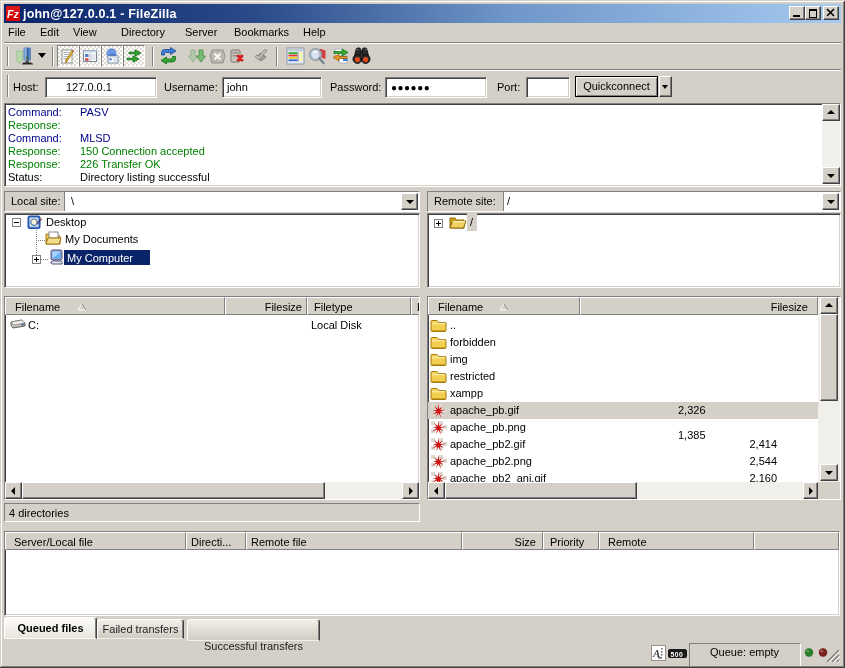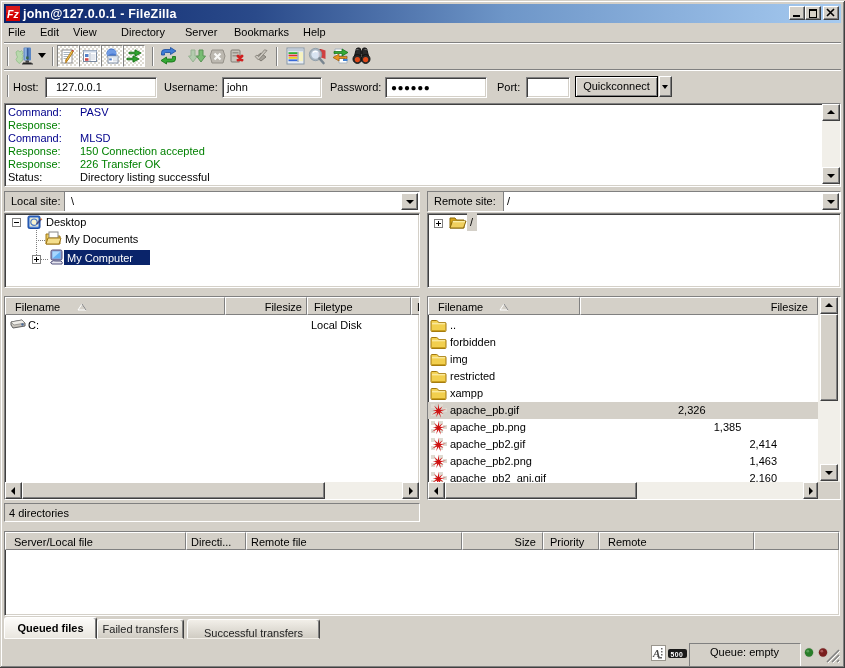--- a/index.html
+++ b/index.html
@@ -195,21 +195,21 @@
     <path d="M12.5 2.5 Q14.5 2.2 16 3.5" stroke="#6a6a6a" fill="none"></path>
   </svg>
 </div>
 <div class="abs" style="left:4px;top:69px;width:837px;height:1px;background:#808080"></div>
 <div class="abs" style="left:4px;top:70px;width:837px;height:1px;background:#fff"></div>
 
 <div id="qc" class="abs" style="left:4px;top:71px;width:837px;height:31px">
   <div class="abs" style="left:3px;top:4px;width:1px;height:22px;background:#808080"></div>
   <div class="abs" style="left:4px;top:4px;width:1px;height:22px;background:#fff"></div>
   <span class="abs" style="left:9px;top:10px">Host:</span>
-  <div class="abs s2 white" style="left:41px;top:6px;width:112px;height:21px;padding:3px 0 0 10px">127.0.0.1</div>
+  <div class="abs s2 white" style="left:41px;top:6px;width:112px;height:21px;padding:3px 0 0 20px">127.0.0.1</div>
   <span class="abs" style="left:160px;top:10px">Username:</span>
   <div class="abs s2 white" style="left:218px;top:6px;width:100px;height:21px;padding:3px 0 0 4px">john</div>
   <span class="abs" style="left:326px;top:10px">Password:</span>
   <div class="abs s2 white" style="left:381px;top:6px;width:102px;height:21px;padding:4px 0 0 5px;font-size:10px;letter-spacing:0.5px;line-height:12px">●●●●●●</div>
   <span class="abs" style="left:493px;top:10px">Port:</span>
   <div class="abs s2 white" style="left:522px;top:6px;width:44px;height:21px"></div>
   <div class="abs" style="left:571px;top:5px;width:83px;height:21px;background:#d4d0c8;border:1px solid #000;box-shadow:inset 1px 1px 0 #fff,inset -1px -1px 0 #808080;text-align:center;padding-top:3px">Quickconnect</div>
   <div class="abs r2" style="left:655px;top:5px;width:13px;height:21px;background:#d4d0c8">
         <div class="tri-d" style="left:2px;top:8px;border-width:3.5px;border-top-width:4px"></div>
       </div>
@@ -400,21 +400,21 @@
   <svg class="abs" style="left:2px;top:123px" width="18" height="16" viewBox="0 0 18 16">
         <rect x="1" y="1" width="4" height="4" fill="#dedbd2"></rect>
         <rect x="9" y="1" width="4" height="4" fill="#dedbd2"></rect>
         <rect x="5" y="5" width="4" height="4" fill="#dedbd2"></rect>
         <rect x="13" y="5" width="4" height="4" fill="#dedbd2"></rect>
         <rect x="1" y="9" width="4" height="4" fill="#dedbd2"></rect>
         <rect x="9" y="9" width="4" height="4" fill="#dedbd2"></rect>
         <path d="M8.5 0.5 L9.2 6.1 L12.5 3.3 L10.2 7.0 L16.2 6.6 L10.5 8.3 L13.5 10.9 L9.8 9.5 L11.0 14.8 L8.5 10.0 L6.2 14.2 L7.2 9.5 L1.9 11.8 L6.5 8.3 L2.6 7.0 L6.8 7.0 L4.0 2.6 L7.8 6.1 Z" fill="#CF1212"></path>
       </svg>
   <div class="row" style="left:22px;top:122px;width:200px">apache_pb.png</div>
-  <div class="row" style="left:250px;top:122px;width:99px;text-align:center">1,385</div>
+  <div class="row" style="left:250px;top:130px;width:99px;text-align:left">1,385</div>
   <svg class="abs" style="left:2px;top:140px" width="18" height="16" viewBox="0 0 18 16">
         <rect x="1" y="1" width="4" height="4" fill="#dedbd2"></rect>
         <rect x="9" y="1" width="4" height="4" fill="#dedbd2"></rect>
         <rect x="5" y="5" width="4" height="4" fill="#dedbd2"></rect>
         <rect x="13" y="5" width="4" height="4" fill="#dedbd2"></rect>
         <rect x="1" y="9" width="4" height="4" fill="#dedbd2"></rect>
         <rect x="9" y="9" width="4" height="4" fill="#dedbd2"></rect>
         <path d="M8.5 0.5 L9.2 6.1 L12.5 3.3 L10.2 7.0 L16.2 6.6 L10.5 8.3 L13.5 10.9 L9.8 9.5 L11.0 14.8 L8.5 10.0 L6.2 14.2 L7.2 9.5 L1.9 11.8 L6.5 8.3 L2.6 7.0 L6.8 7.0 L4.0 2.6 L7.8 6.1 Z" fill="#CF1212"></path>
       </svg>
   <div class="row" style="left:22px;top:139px;width:200px">apache_pb2.gif</div>
@@ -422,21 +422,21 @@
   <svg class="abs" style="left:2px;top:157px" width="18" height="16" viewBox="0 0 18 16">
         <rect x="1" y="1" width="4" height="4" fill="#dedbd2"></rect>
         <rect x="9" y="1" width="4" height="4" fill="#dedbd2"></rect>
         <rect x="5" y="5" width="4" height="4" fill="#dedbd2"></rect>
         <rect x="13" y="5" width="4" height="4" fill="#dedbd2"></rect>
         <rect x="1" y="9" width="4" height="4" fill="#dedbd2"></rect>
         <rect x="9" y="9" width="4" height="4" fill="#dedbd2"></rect>
         <path d="M8.5 0.5 L9.2 6.1 L12.5 3.3 L10.2 7.0 L16.2 6.6 L10.5 8.3 L13.5 10.9 L9.8 9.5 L11.0 14.8 L8.5 10.0 L6.2 14.2 L7.2 9.5 L1.9 11.8 L6.5 8.3 L2.6 7.0 L6.8 7.0 L4.0 2.6 L7.8 6.1 Z" fill="#CF1212"></path>
       </svg>
   <div class="row" style="left:22px;top:156px;width:200px">apache_pb2.png</div>
-  <div class="row" style="left:250px;top:156px;width:99px;text-align:right">1,463</div>
+  <div class="row" style="left:250px;top:156px;width:99px;text-align:right">2,544</div>
   <svg class="abs" style="left:2px;top:174px" width="18" height="16" viewBox="0 0 18 16">
         <rect x="1" y="1" width="4" height="4" fill="#dedbd2"></rect>
         <rect x="9" y="1" width="4" height="4" fill="#dedbd2"></rect>
         <rect x="5" y="5" width="4" height="4" fill="#dedbd2"></rect>
         <rect x="13" y="5" width="4" height="4" fill="#dedbd2"></rect>
         <rect x="1" y="9" width="4" height="4" fill="#dedbd2"></rect>
         <rect x="9" y="9" width="4" height="4" fill="#dedbd2"></rect>
         <path d="M8.5 0.5 L9.2 6.1 L12.5 3.3 L10.2 7.0 L16.2 6.6 L10.5 8.3 L13.5 10.9 L9.8 9.5 L11.0 14.8 L8.5 10.0 L6.2 14.2 L7.2 9.5 L1.9 11.8 L6.5 8.3 L2.6 7.0 L6.8 7.0 L4.0 2.6 L7.8 6.1 Z" fill="#CF1212"></path>
       </svg>
   <div class="row" style="left:22px;top:173px;width:200px">apache_pb2_ani.gif</div>
@@ -471,21 +471,21 @@
   <div class="abs hdr" style="left:241px;top:0;width:216px;height:18px;padding-left:4px">Remote file</div>
   <div class="abs hdr" style="left:457px;top:0;width:81px;height:18px;text-align:right;padding:3px 6px 0 0">Size</div>
   <div class="abs hdr" style="left:538px;top:0;width:56px;height:18px">Priority</div>
   <div class="abs hdr" style="left:594px;top:0;width:155px;height:18px;padding-left:8px">Remote</div>
   <div class="abs hdr" style="left:749px;top:0;width:85px;height:18px"></div>
 </div>
 
 <div id="tabs" class="abs" style="left:4px;top:616px;width:837px;height:23px">
   <div class="abs" style="left:0px;top:1px;width:93px;height:22px;background:linear-gradient(#fdfcfa,#e9e6df);border:1px solid;border-color:#fff #404040 transparent #fff;border-radius:3px 3px 0 0;box-shadow:inset -1px 0 0 #808080;text-align:center;font-weight:bold;padding-top:4px">Queued files</div>
   <div class="abs" style="left:93px;top:3px;width:87px;height:20px;background:linear-gradient(#f2efe9,#d0ccc3);border:1px solid;border-color:#fff #404040 transparent #fff;border-radius:3px 3px 0 0;box-shadow:inset -1px 0 0 #808080;text-align:center;padding-top:3px;color:#222">Failed transfers</div>
-  <div class="abs" style="left:183px;top:3px;width:133px;height:20px;background:linear-gradient(#f2efe9,#d0ccc3);border:1px solid;border-color:#fff #404040 transparent #fff;border-radius:3px 3px 0 0;box-shadow:inset -1px 0 0 #808080;text-align:center;padding-top:7px;color:#222">Successful transfers</div>
+  <div class="abs" style="left:183px;top:3px;width:133px;height:20px;background:linear-gradient(#f2efe9,#d0ccc3);border:1px solid;border-color:#fff #404040 transparent #fff;border-radius:3px 3px 0 0;box-shadow:inset -1px 0 0 #808080;text-align:center;padding-top:20px;color:#222">Successful transfers</div>
 </div>
 
 <div id="sbar" class="abs" style="left:4px;top:640px;width:837px;height:24px">
 
   <div class="abs" style="left:647px;top:5px;width:15px;height:16px;background:#fff;border:1px solid #9a968e">
     <svg width="13" height="14" viewBox="0 0 13 14">
       <text x="1" y="11" font-size="11" font-weight="bold" font-style="italic" fill="#444" font-family="Liberation Serif">A</text>
       <rect x="9" y="2" width="1.5" height="1.5" fill="#666"></rect>
           <rect x="9" y="5" width="1.5" height="1.5" fill="#666"></rect>
       <rect x="9" y="8" width="1.5" height="1.5" fill="#666"></rect>

